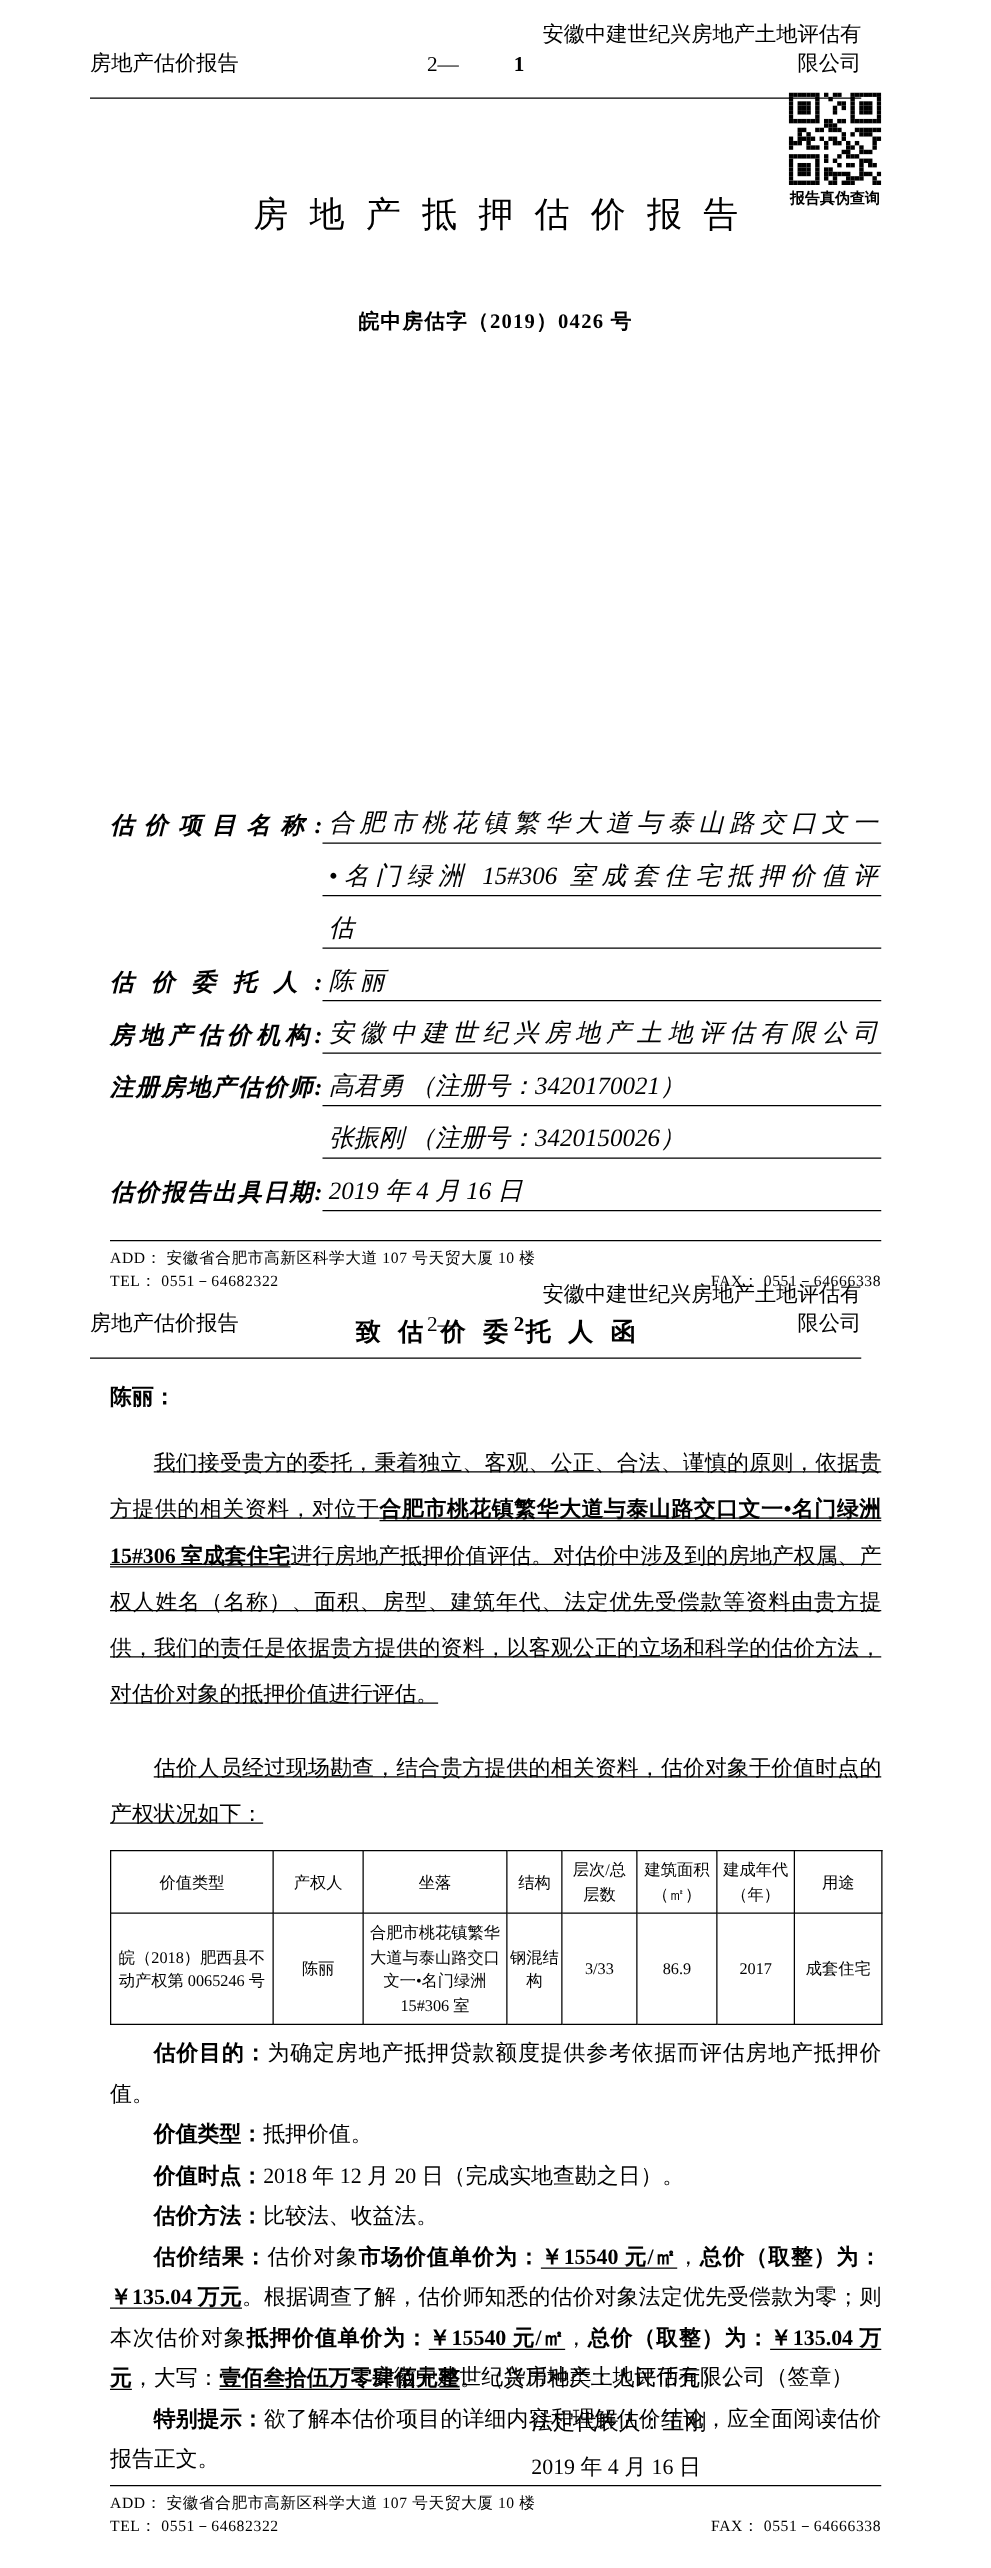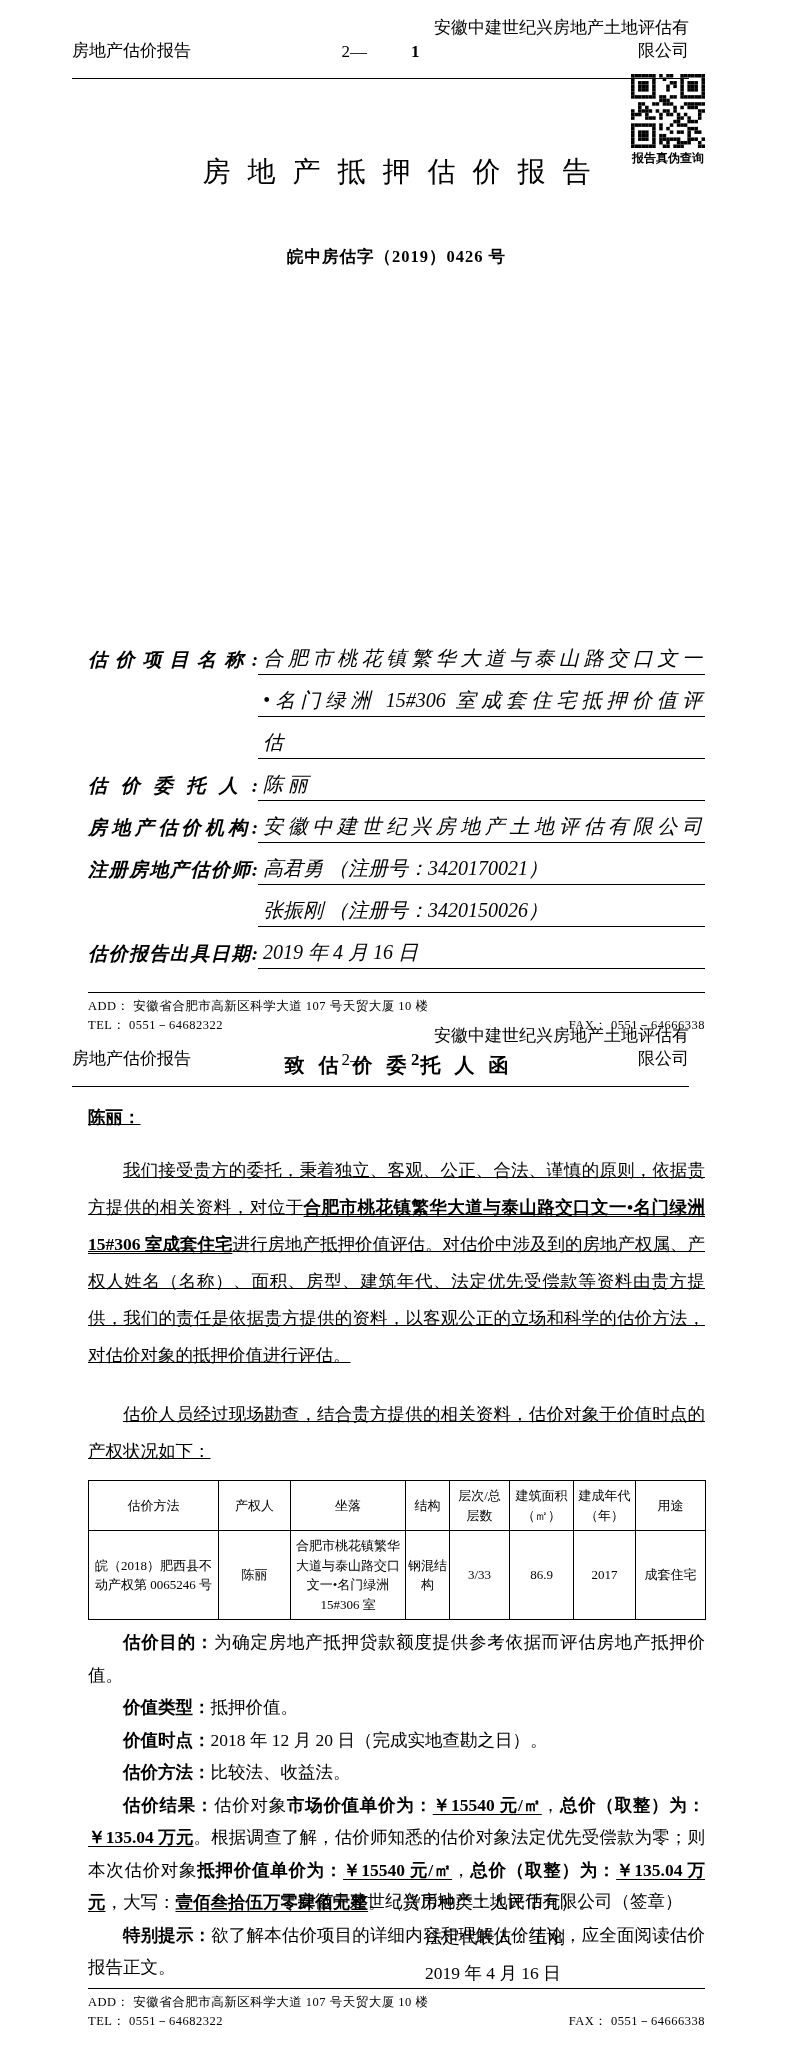--- a/index.html
+++ b/index.html
@@ -60,21 +60,21 @@
   }
   .ftr .row2 { display:flex; justify-content:space-between; }
 
   
   .p2-title {
     position:absolute; top:1052px; left:0; width:100%;
     text-align:center; font-weight:bold; font-size:20px;
     letter-spacing:14px; padding-left:14px;
   }
   .body2 { position:absolute; top:1104px; left:88px; width:617px; font-size:17.5px; }
-  .salute { font-weight:bold; line-height:26px;text-decoration:underline; }
+  .salute { font-weight:bold; line-height:26px; }
   .para { line-height:37px; text-indent:2em; text-align:justify; margin-top:22px;text-decoration:underline; }
 
   table.prop {
     width:100%; border-collapse:collapse; margin-top:10px;
     font-size:13px; table-layout:fixed;
   }
   table.prop th, table.prop td {
     border:1.5px solid #000; text-align:center; vertical-align:middle;
     font-weight:normal; line-height:1.5; padding:5px 2px;
   }
@@ -384,21 +384,21 @@
         <col style="width:72px">
         <col style="width:115px">
         <col style="width:44px">
       <col style="width:60px">
         <col style="width:64px">
         <col style="width:62px">
         <col style="width:70px">
     </colgroup>
     <tbody>
         <tr>
-      <th>估价方法</th>
+      <th>价值类型</th>
       <th>产权人</th>
       <th>坐落</th>
       <th>结构</th>
       <th>层次/总层数</th>
       <th>建筑面积（㎡）</th>
       <th>建成年代（年）</th>
       <th>用途</th>
     </tr>
     <tr>
       <td>皖（2018）肥西县不动产权第 0065246 号</td>

